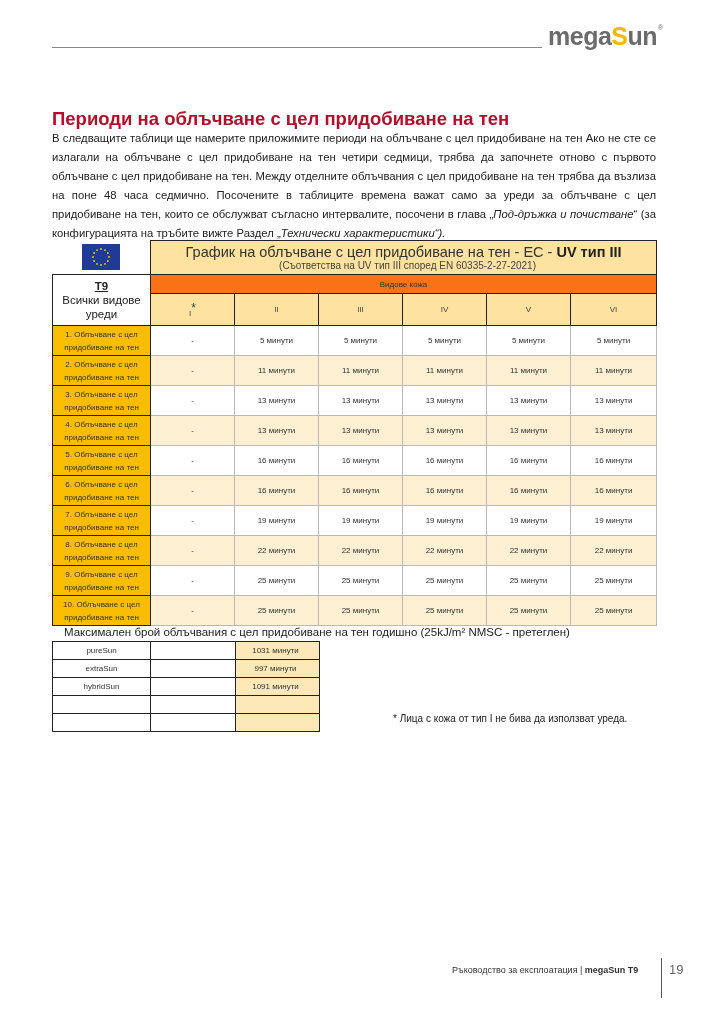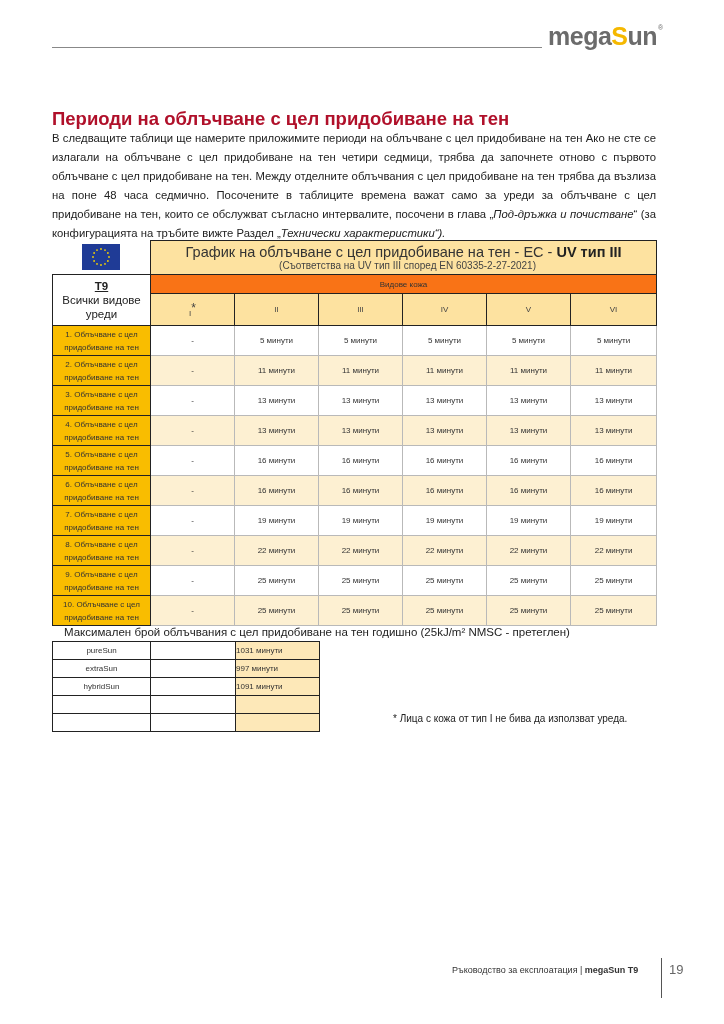--- a/index.html
+++ b/index.html
@@ -30,21 +30,21 @@
   .skin-col .star { font-size: 12px; }
   .row-label { background: #f9bd00; border: 1px solid #222 !important; font-size: 8px; line-height: 13px; color: #333 !important; height: 30px; }
   .row-odd td.val { background: #ffffff; }
   .row-even td.val { background: #fdf0d2; }
 
   .max-line { position: absolute; left: 64px; top: 626px; font-size: 11.5px; color: #222; }
   .max-table { position: absolute; left: 52px; top: 641px; width: 267px; table-layout: fixed; }
   .max-table td { border: 1px solid #222; height: 18px; font-size: 8px; color: #333; }
   .max-table td.name { text-align: center; width: 98px; margin-top: 28px; }
   .max-table td.empty { width: 85px; }
-  .max-table td.mins { background: #fde8b8; text-align: left; padding-right: 4px; width: 84px; }
+  .max-table td.mins { background: #fde8b8; text-align: center; padding-right: 4px; width: 84px; }
 
   .footnote { position: absolute; left: 393px; top: 713px; font-size: 10px; color: #222; }
 
   .eu-flag { width: 38px; height: 26px; background: #1f3b96; position: relative; margin: 0 auto; }
   .eu-flag svg { position: absolute; left: 0; top: 0; }
 
   .footer-text { position: absolute; left: 452px; top: 965px; font-size: 9px; color: #333; }
   .footer-text b { font-weight: bold; }
   .footer-rule { position: absolute; left: 661px; top: 958px; width: 1px; height: 40px; background: #555; }
   .page-num { position: absolute; left: 669px; top: 962px; font-size: 13px; color: #666; }

